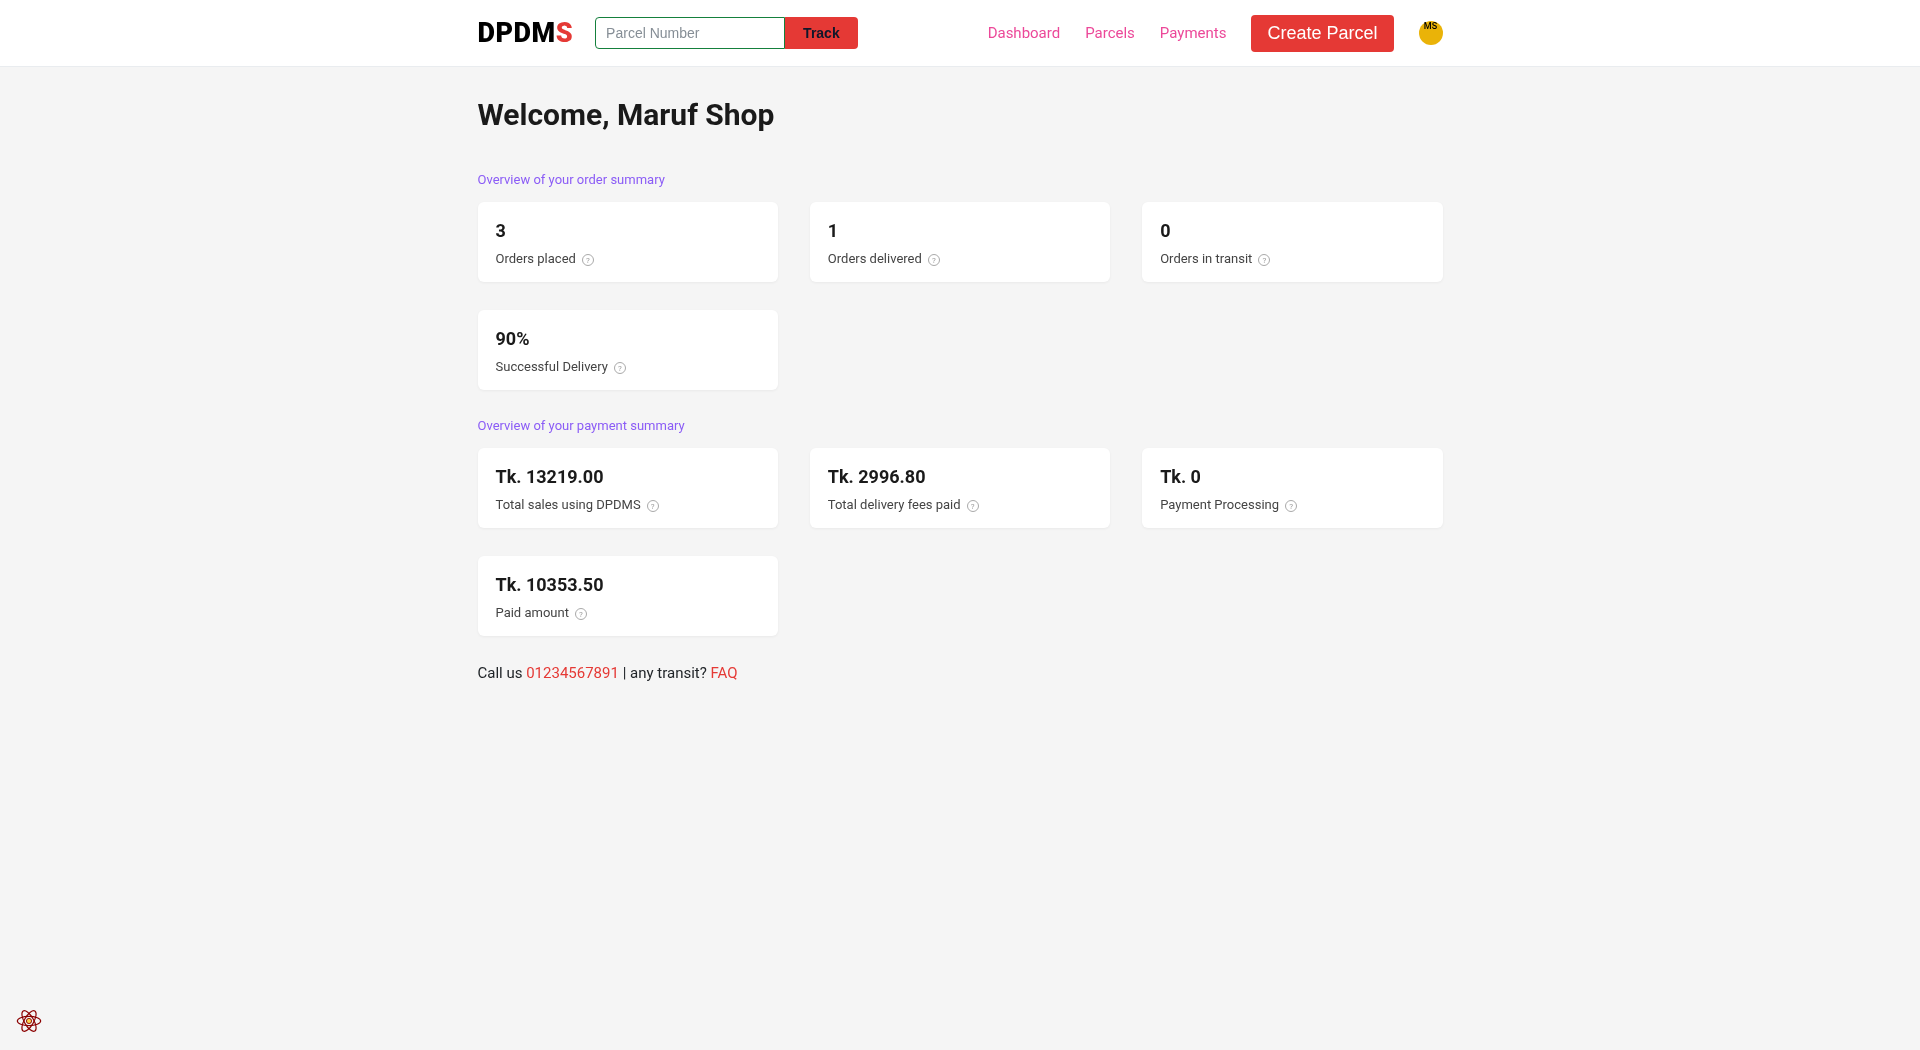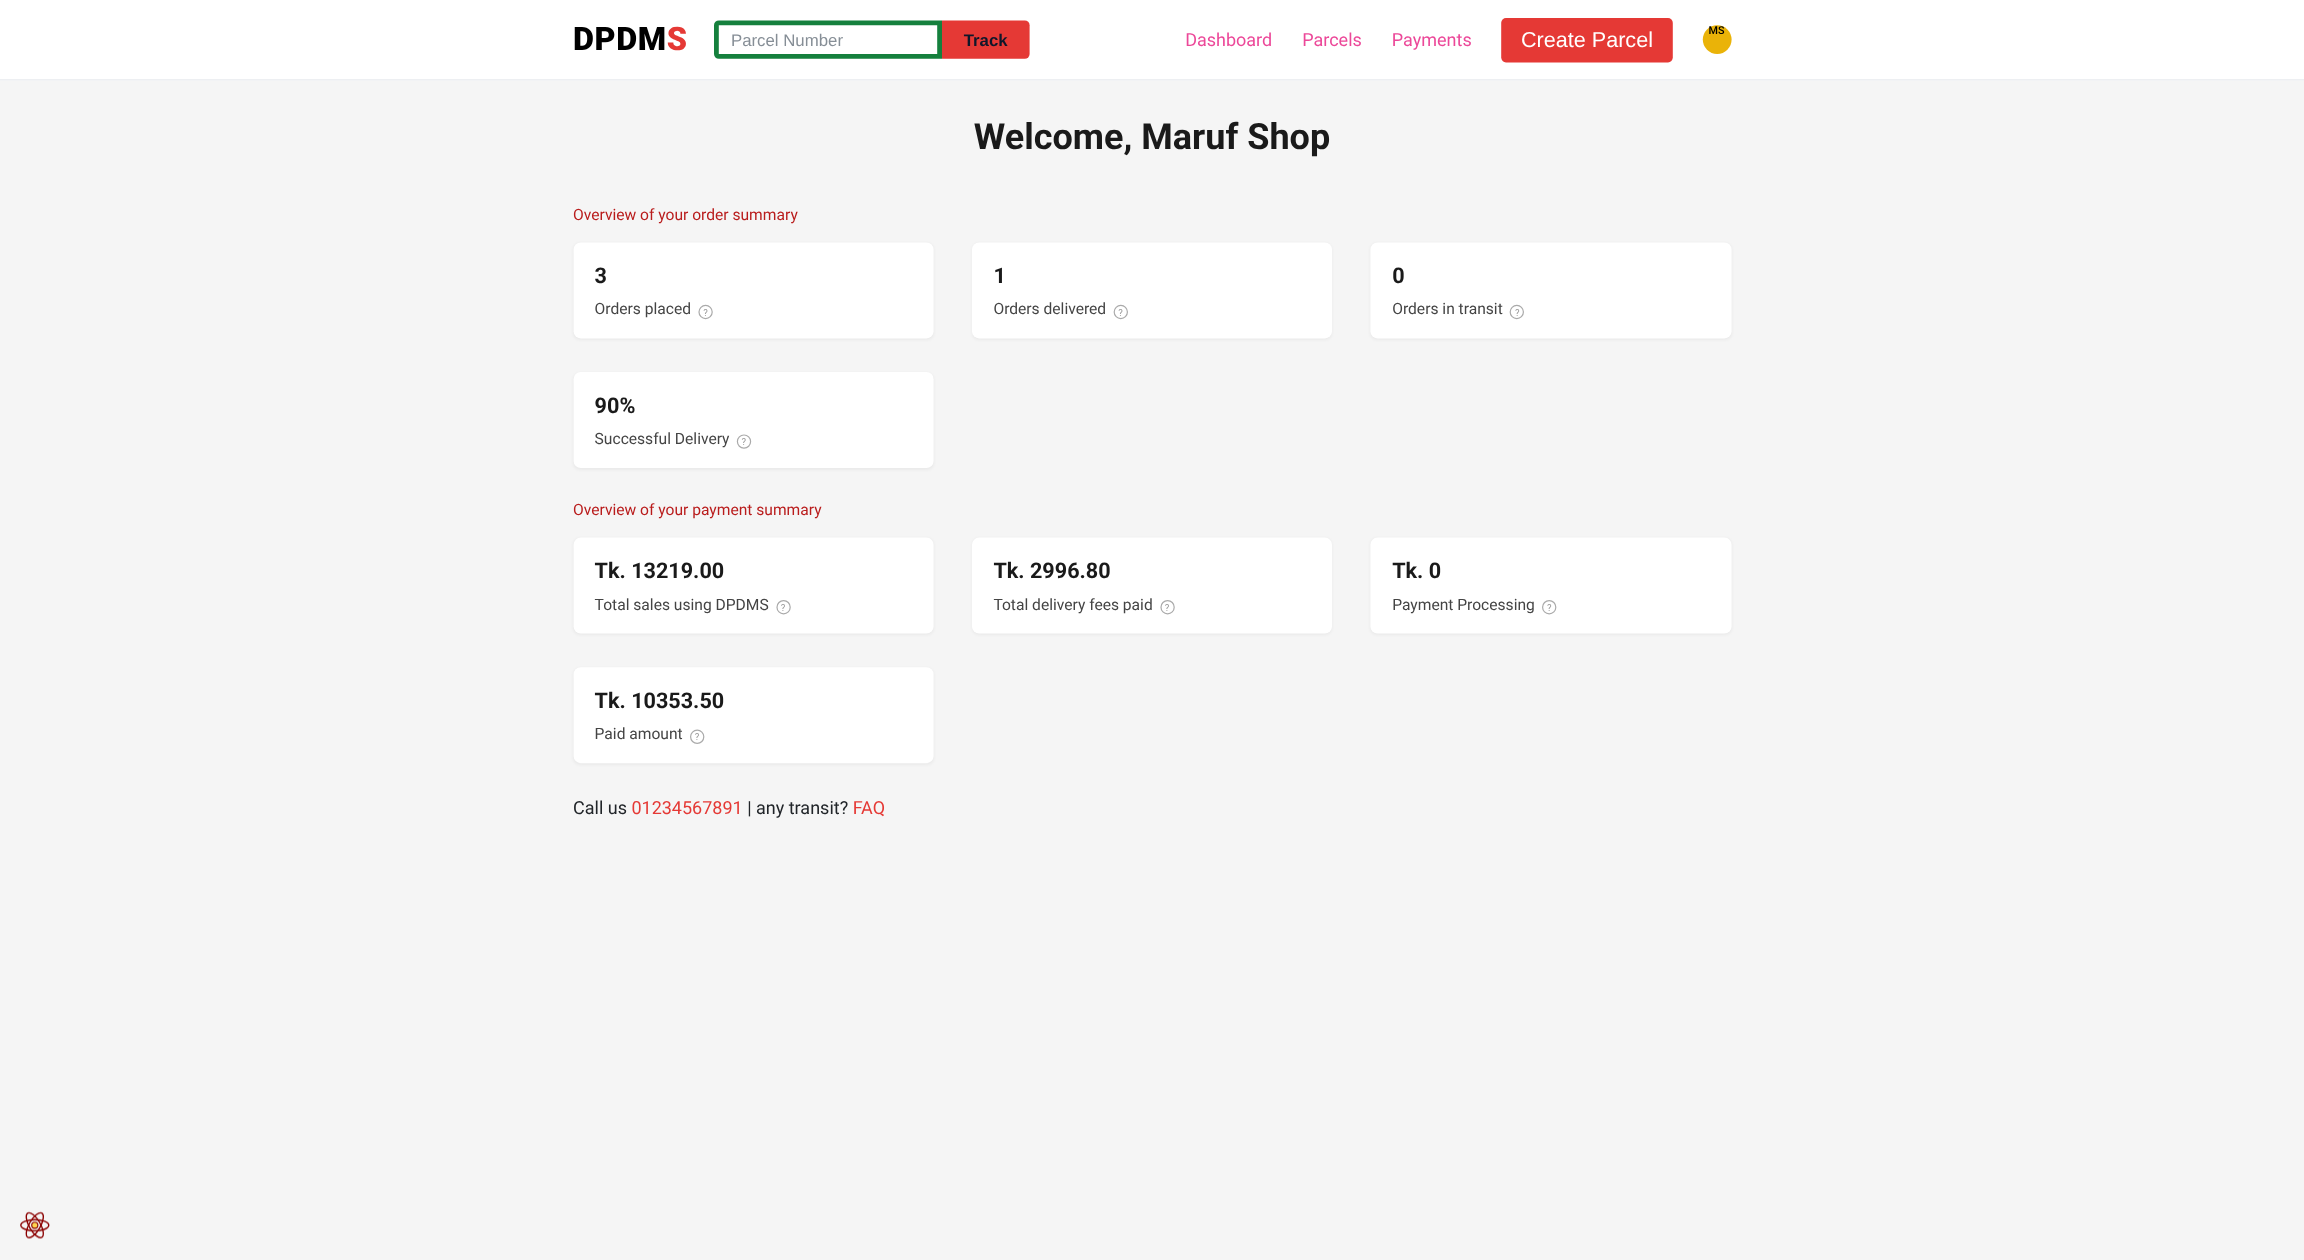--- a/index.html
+++ b/index.html
@@ -38,21 +38,21 @@
     .logo .logo-s {
       color: #E53935;
     }
     .search-group {
       display: flex;
       align-items: stretch;
     }
     .search-input {
       height: 32px;
       width: 190px;
-      border: 4px solid #15803d;
+      border: 1px solid #15803d;
       border-radius: 4px 0 0 4px;
       padding: 0 10px;
       font-size: 14px;
       outline: none;
       color: #495057;
     }
     .search-input::placeholder {
       color: #868e96;
     }
     .track-btn {
@@ -103,25 +103,24 @@
     .main {
       max-width: 965px;
       margin: 0 auto;
       padding: 30px 0 40px;
     }
     .welcome {
       font-size: 30px;
       font-weight: 700;
       color: #1a1a1a;
       margin-bottom: 40px;
-      text-align: center;
     }
     .section-subtitle {
       font-size: 13px;
-      color: #b91c1c;
+      color: #8b5cf6;
       margin-bottom: 15px;
     }
     .cards-grid {
       display: grid;
       grid-template-columns: 1fr 1fr 1fr;
       gap: 32px;
       margin-bottom: 28px;
     }
     .card {
       background: #fff;

